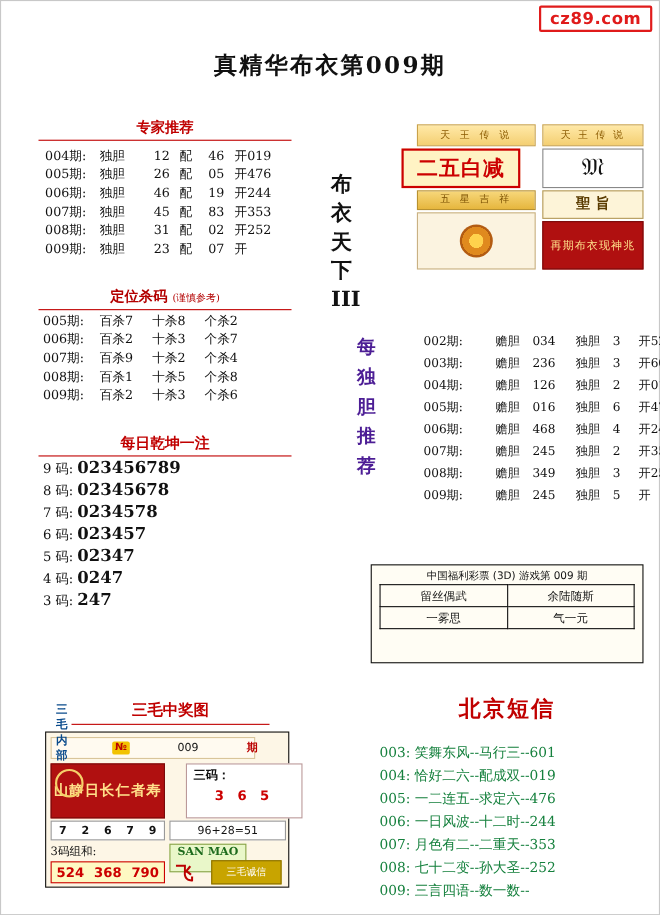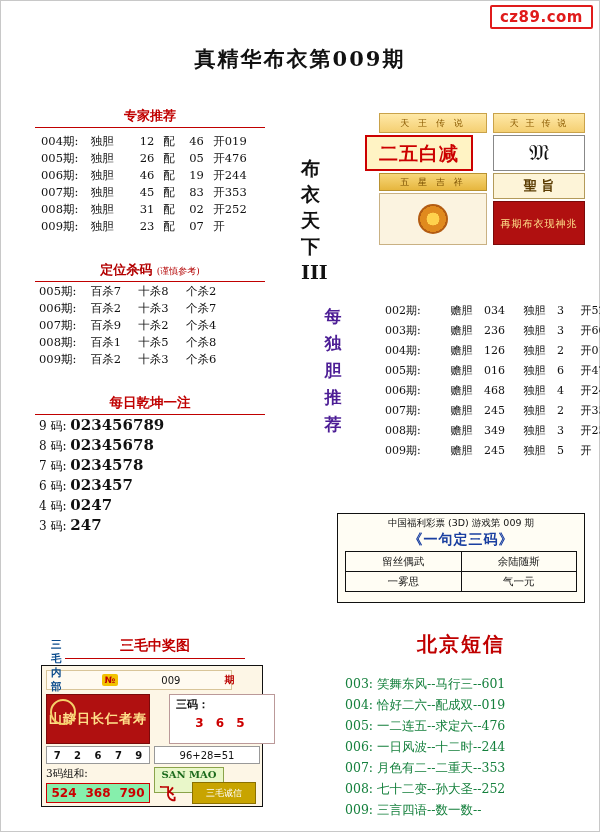--- a/index.html
+++ b/index.html
@@ -114,21 +114,21 @@
     background:#fff;border:1px solid #999;box-sizing:border-box;
     display:flex;align-items:center;justify-content:space-around;
     font-size:10px;color:#111;font-weight:bold;
   }
   .sm-sum{
     position:absolute;left:4px;top:101px;width:104px;font-size:10.5px;color:#111;
     font-family:"DejaVu Serif","Liberation Serif",serif;
   }
   .sm-sumnums{
     position:absolute;left:4px;top:117px;width:104px;height:20px;
-    border:1px solid #c00;box-sizing:border-box;background:#86efac;
+    border:1px solid #c00;box-sizing:border-box;background:#fef9c3;
     display:flex;align-items:center;justify-content:space-around;
     color:#c00;font-weight:bold;font-size:12px;
   }
   .sm-right-top{
     position:absolute;left:127px;top:28px;width:106px;height:50px;
     background:#fff;border:1px solid #b99;box-sizing:border-box;
   }
   .sm-right-top .lab{font-size:11px;color:#111;font-weight:bold;padding:2px 0 0 6px;}
   .sm-right-top .dig{font-size:12px;color:#c00;font-weight:bold;text-align:center;margin-top:4px;letter-spacing:4px;}
   .sm-eq{
@@ -376,20 +376,24 @@
       </div>
       <div class="code-row">
         <span>7 码:</span>
         <span class="num">0234578</span>
       </div>
       <div class="code-row">
         <span>6 码:</span>
         <span class="num">023457</span>
       </div>
       <div class="code-row">
+        <span>5 码:</span>
+        <span class="num">02347</span>
+      </div>
+      <div class="code-row">
         <span>4 码:</span>
         <span class="num">0247</span>
       </div>
       <div class="code-row">
         <span>3 码:</span>
         <span class="num">247</span>
       </div>
     </div>
 
   </div>
@@ -513,21 +517,20 @@
       <span class="b">赡胆</span>
       <span class="c">245</span>
       <span class="b">独胆</span>
       <span class="d">5</span>
       <span class="e">开</span>
     </div>
   </div>
 
   <div class="lot-card">
     <div class="lot-head">中国福利彩票 (3D) 游戏第 009 期</div>
-    <div class="lot-sub">《一句定三码》</div>
     <table class="lot-table">
       <tbody>
       <tr>
         <td>留丝偶武</td>
         <td>余陆随斯</td>
       </tr>
       <tr>
         <td>一雾思</td>
         <td>气一元</td>
       </tr>

